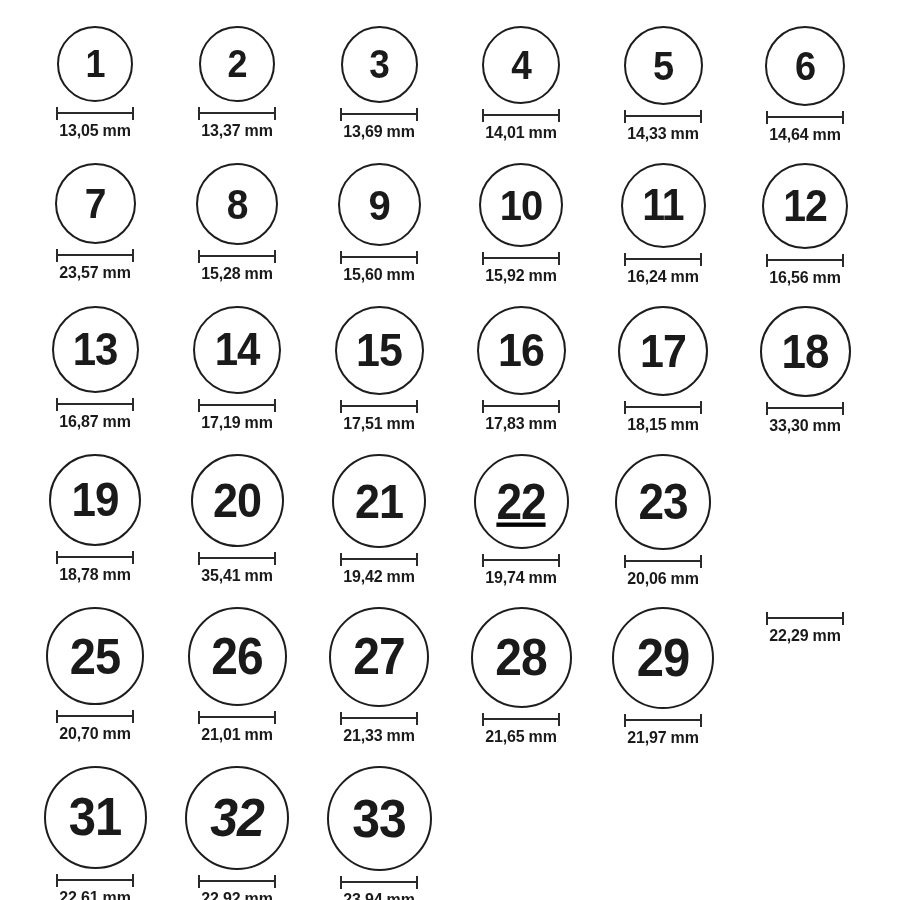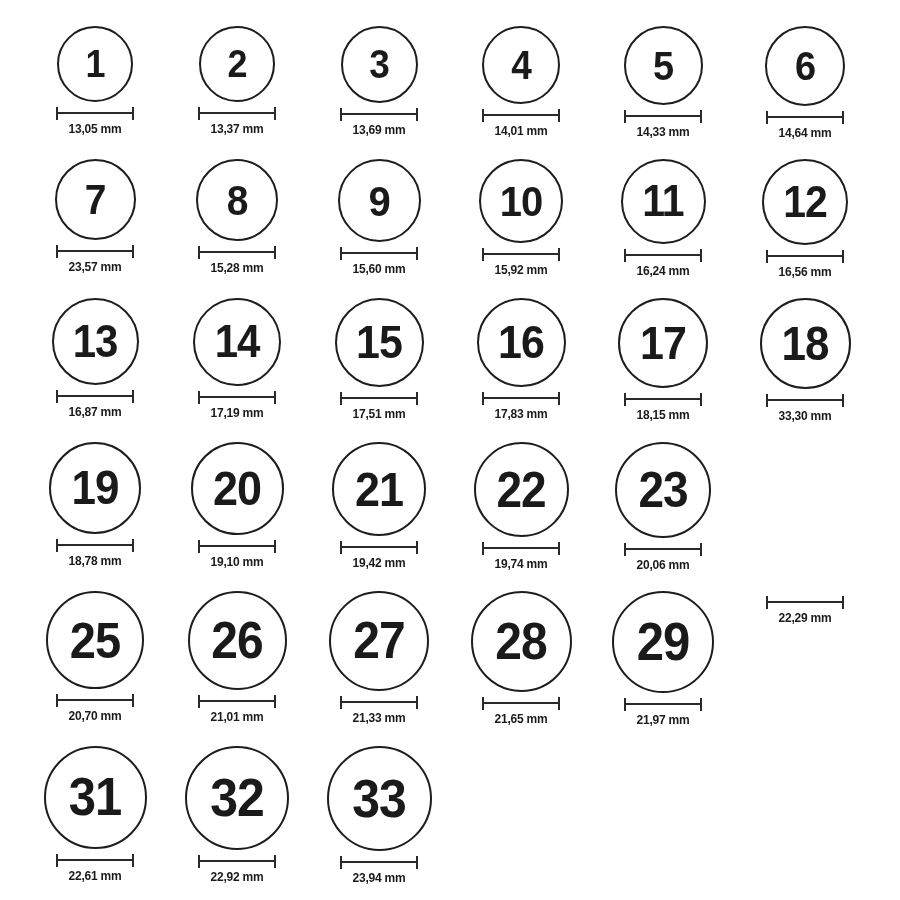--- a/index.html
+++ b/index.html
@@ -55,21 +55,21 @@
   .measure .bar {
     position: absolute;
     left: 0;
     right: 0;
     top: 5px;
     height: 2px;
     background: #2a2a2a;
   }
   .diameter-label {
     margin-top: 2px;
-    font-size: 12px;
+    font-size: 16px;
     font-weight: 700;
     color: #1a1a1a;
     letter-spacing: -0.2px;
     white-space: nowrap;
     transform: scaleY(1.05);
   }
 </style>
 </head>
 <body>
 
@@ -252,33 +252,33 @@
     </div>
     <div class="diameter-label">18,78 mm</div>
   </div>
       <div class="size-cell">
     <div class="ring-circle" style="width: 93px; height: 93px;">
       <span class="ring-number" style="font-size: 45px;">20</span>
     </div>
     <div class="measure">
       <span class="bar"></span>
     </div>
-    <div class="diameter-label">19,10 mm</div>
+    <div class="diameter-label">35,41 mm</div>
   </div>
       <div class="size-cell">
     <div class="ring-circle" style="width: 94px; height: 94px;">
       <span class="ring-number" style="font-size: 45px;">21</span>
     </div>
     <div class="measure">
       <span class="bar"></span>
     </div>
     <div class="diameter-label">19,42 mm</div>
   </div>
       <div class="size-cell">
-    <div class="ring-circle" style="width: 95px; height: 95px;">
+    <div class="ring-circle" style="width: 95px; height: 95px; text-decoration: underline;">
       <span class="ring-number" style="font-size: 46px;">22</span>
     </div>
     <div class="measure">
       <span class="bar"></span>
     </div>
     <div class="diameter-label">19,74 mm</div>
   </div>
       <div class="size-cell">
     <div class="ring-circle" style="width: 96px; height: 96px;">
       <span class="ring-number" style="font-size: 46px;">23</span>
@@ -346,21 +346,21 @@
       <div class="size-cell">
     <div class="ring-circle" style="width: 103px; height: 103px;">
       <span class="ring-number" style="font-size: 49px;">31</span>
     </div>
     <div class="measure">
       <span class="bar"></span>
     </div>
     <div class="diameter-label">22,61 mm</div>
   </div>
       <div class="size-cell">
-    <div class="ring-circle" style="width: 104px; height: 104px;">
+    <div class="ring-circle" style="width: 104px; height: 104px; font-style: italic;">
       <span class="ring-number" style="font-size: 50px;">32</span>
     </div>
     <div class="measure">
       <span class="bar"></span>
     </div>
     <div class="diameter-label">22,92 mm</div>
   </div>
       <div class="size-cell">
     <div class="ring-circle" style="width: 105px; height: 105px;">
       <span class="ring-number" style="font-size: 50px;">33</span>

